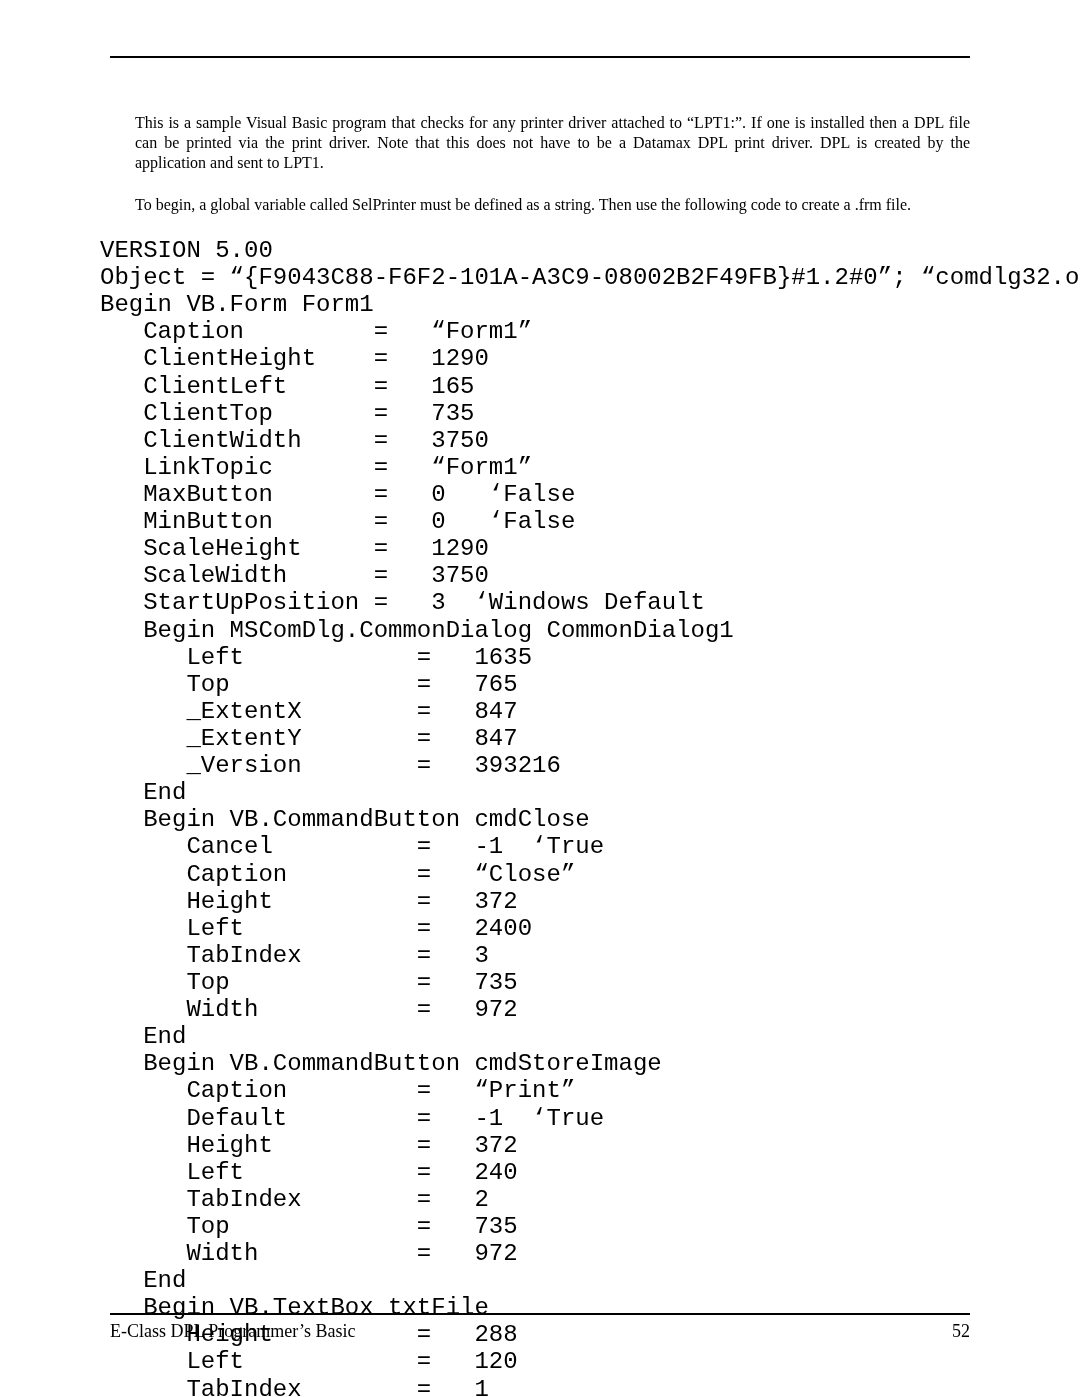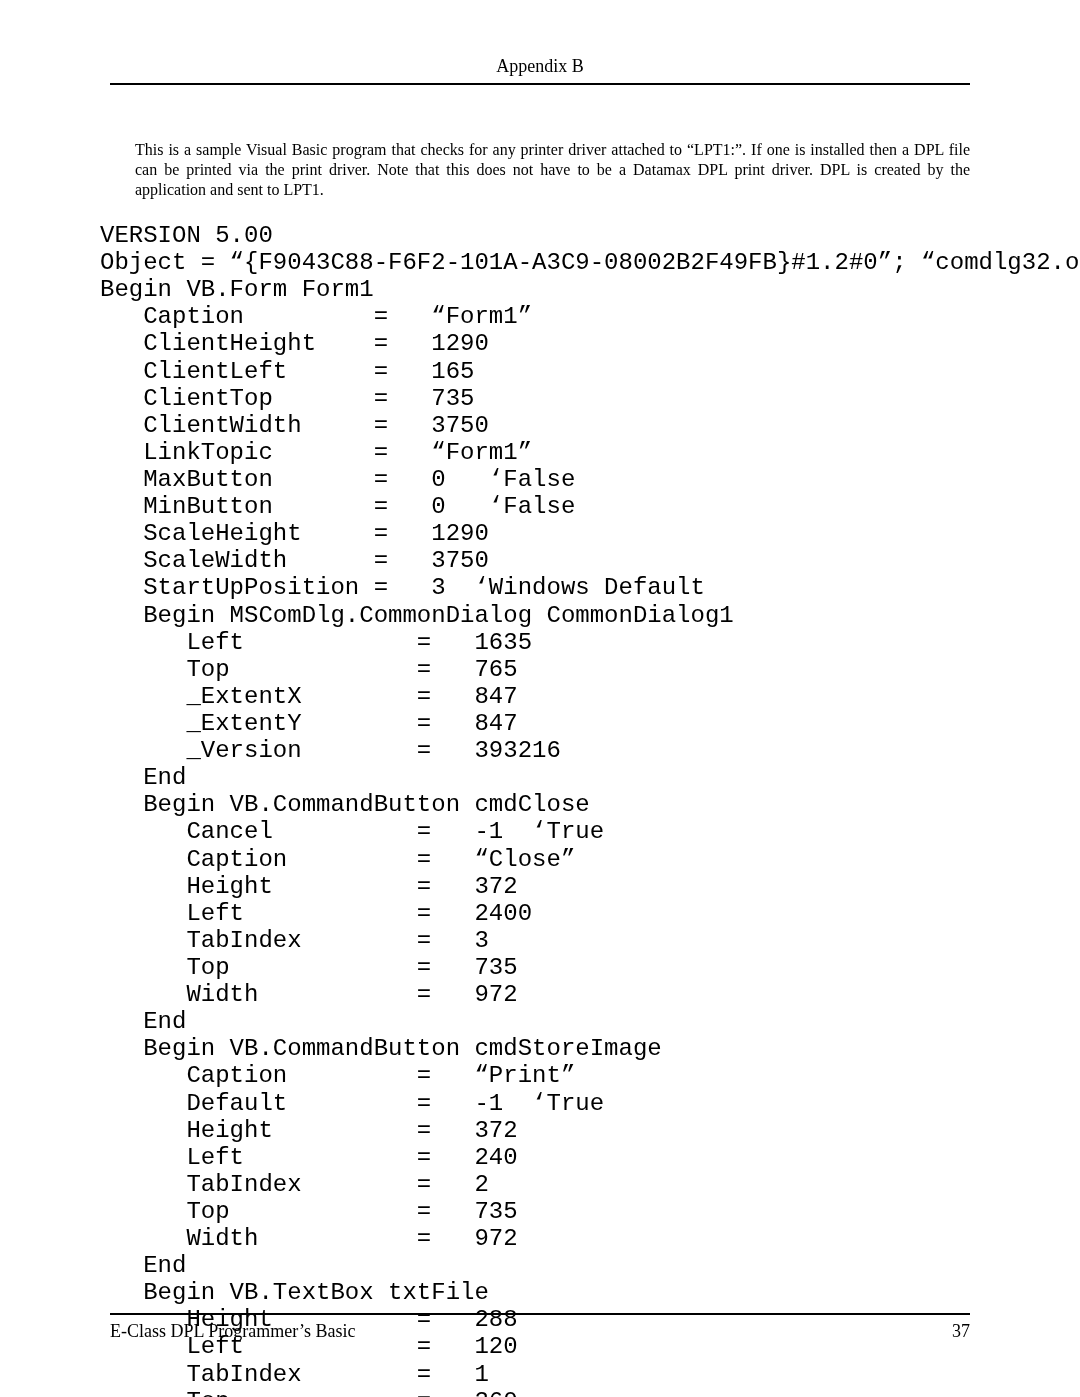--- a/index.html
+++ b/index.html
@@ -62,26 +62,26 @@
     display: flex;
     justify-content: space-between;
     font-size: 18px;
   }
 </style>
 </head>
 <body>
 
 <div class="page">
 
-  <div class="running-head">Appendix B</div>
   <hr class="hr-top">
 
 
   <div class="body-para">This is a sample Visual Basic program that checks for any printer driver attached to “LPT1:”. If one is installed then a DPL file can be printed via the print driver. Note that this does not have to be a Datamax DPL print driver. DPL is created by the application and sent to LPT1.</div>
 
+  <div class="body-para">To begin, a global variable called SelPrinter must be defined as a string.  Then use the following code to create a .frm file.</div>
 
   <div class="code">VERSION 5.00
 Object = “{F9043C88-F6F2-101A-A3C9-08002B2F49FB}#1.2#0”; “comdlg32.ocx”
 Begin VB.Form Form1
    Caption         =   “Form1”
    ClientHeight    =   1290
    ClientLeft      =   165
    ClientTop       =   735
    ClientWidth     =   3750
    LinkTopic       =   “Form1”
@@ -123,17 +123,17 @@
       Width           =   3492
    End
    Begin VB.Label Label1
       Caption         =   “File Name”
       Height          =   255</div>
 
   <div class="footer">
     <hr class="hr-bot">
     <div class="footer-row">
       <span>E-Class DPL Programmer’s Basic</span>
-      <span>37</span>
+      <span>52</span>
     </div>
   </div>
 
 </div>
 
 </body></html>

